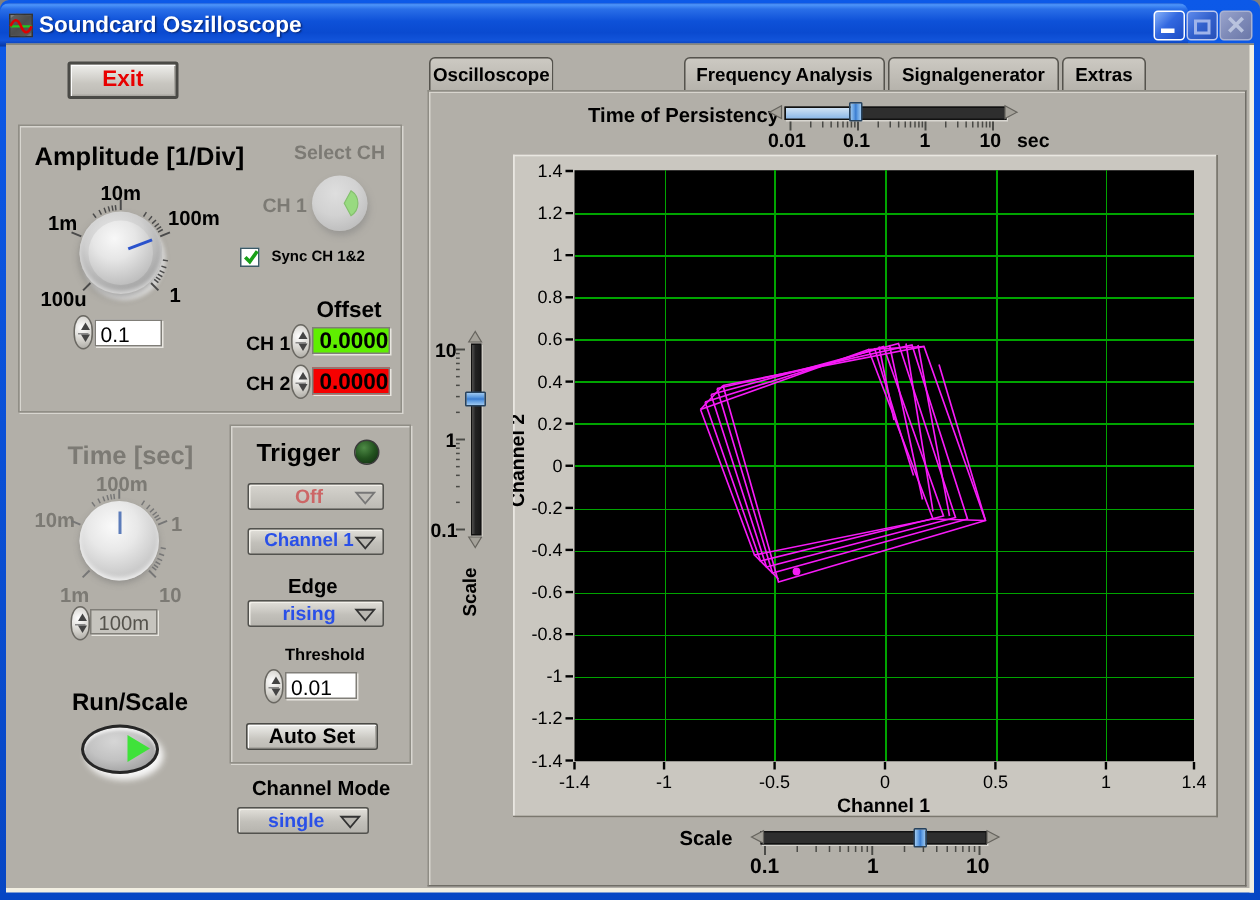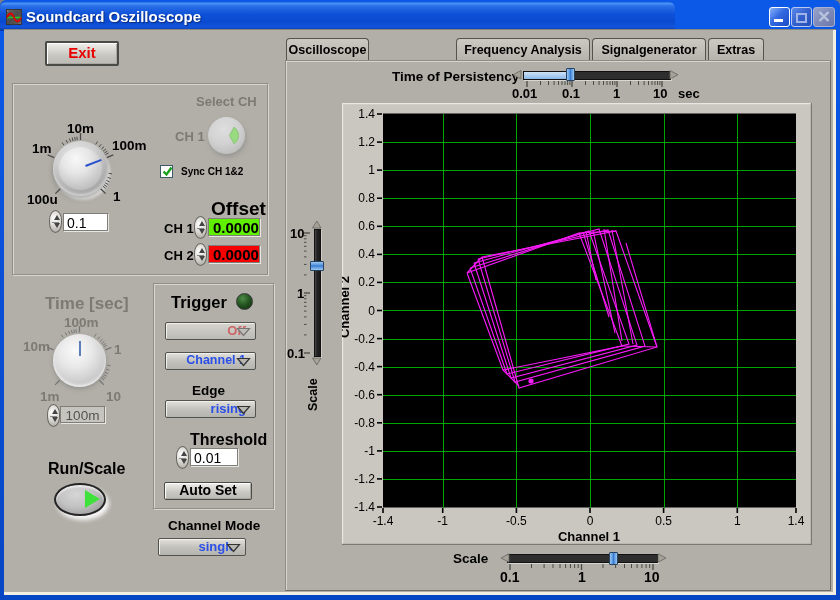--- a/index.html
+++ b/index.html
@@ -1,27 +1,27 @@
 <!DOCTYPE html>
 <html><head><meta charset="utf-8"><style>
 *{margin:0;padding:0;box-sizing:border-box}
 body{width:840px;height:600px;overflow:hidden;font-family:"Liberation Sans",sans-serif;background:#7f7f7f}
 #win{position:absolute;left:0;top:0;width:840px;height:600px;background:linear-gradient(#0c59e8,#0646c4);border-radius:6px 6px 0 0}
-#title{position:absolute;left:0;top:2px;width:675px;height:29px;border-radius:6px 6px 0 0;
+#title{position:absolute;left:0;top:2px;width:792px;height:29px;border-radius:6px 6px 0 0;
  background:linear-gradient(180deg,#2361d8 0%,#4d95fa 4%,#2a6fe8 14%,#0e51d8 42%,#0a4ad0 68%,#1254da 86%,#0a3eb2 96%,#08379f 100%);}
 #title .txt{position:absolute;left:26px;top:6px;color:#fff;font-size:15px;font-weight:bold;text-shadow:1px 1px 1px #0a2a7a}
 #client{position:absolute;left:4px;top:29px;width:832px;height:564px;background:#b2afa8;border-top:1px solid #8a887c}
 .winbtn{position:absolute;top:5px;width:21px;height:20px;border-radius:3px;border:1px solid #fff;color:#fff}
 .panel{position:absolute;border:1px solid #908e86;box-shadow:inset 1px 1px 0 #d8d6d0, 1px 1px 0 #d8d6d0}
 .blab{position:absolute;font-weight:bold;color:#000;white-space:nowrap}
 .glab{position:absolute;font-weight:bold;color:#7c7a74;white-space:nowrap}
 .btn3{position:absolute;background:linear-gradient(#efefec,#c8c6c0 60%,#bcbab4);border:2px solid #4a4a46;border-radius:2px;
  box-shadow:inset 1px 1px 0 #fdfdfd, inset -1px -1px 0 #a9a7a1;text-align:center;font-weight:bold;color:#000}
 .drop{position:absolute;height:18px;background:linear-gradient(#e2e0da,#c2c0ba 55%,#b6b4ae);border:1px solid #52524e;border-radius:2px;
- box-shadow:inset 1px 1px 0 #f2f0ea;text-align:right;font-weight:bold;font-size:13px;color:#2a50e8;padding-right:9px;line-height:15px}
+ box-shadow:inset 1px 1px 0 #f2f0ea;text-align:center;font-weight:bold;font-size:13px;color:#2a50e8;padding-right:9px;line-height:15px}
 .drop svg{position:absolute;right:4px;top:4px}
 .fld{position:absolute;border:1px solid #807e78;box-shadow:1px 1px 0 #e8e6e0;font-weight:bold;color:#000}
 .spin{position:absolute;width:13px;height:23px;border-radius:7px/11px;background:radial-gradient(circle at 40% 35%,#fff,#d0cec8 60%,#a8a6a0);border:1px solid #6a6862}
 .spin:before{content:"";position:absolute;left:2px;right:2px;top:50%;height:1px;background:#888}
 .spin .u{position:absolute;left:3.5px;top:4px;width:0;height:0;border-left:3px solid transparent;border-right:3px solid transparent;border-bottom:5px solid #444}
 .spin .d{position:absolute;left:3.5px;bottom:4px;width:0;height:0;border-left:3px solid transparent;border-right:3px solid transparent;border-top:5px solid #444}
 .knob{position:absolute;border-radius:50%}
 .tab{position:absolute;border:1px solid #55534d;border-bottom:none;border-radius:4px 4px 0 0;background:linear-gradient(#ccc9c2,#b6b3ac);
  text-align:center;font-weight:bold;font-size:12.5px;color:#000;padding-top:4px}
 </style></head><body>
@@ -51,20 +51,21 @@
  <div class="winbtn" style="left:813px;width:22px;border-color:#aab2d0;background:linear-gradient(135deg,#99a4cc,#7e8ab8 50%,#6c78a8)">
   <svg width="20" height="18" viewBox="0 0 20 18">
           <path d="M5.5 4 L14.5 13 M14.5 4 L5.5 13" stroke="#b9c3de" stroke-width="2.4"></path>
         </svg></div>
 </div>
 <div id="client"></div>
 
 <div class="btn3" style="left:45px;top:41px;width:74px;height:25px;font-size:15px;line-height:20px;color:#e80000">Exit</div>
 
 <div class="panel" style="left:12px;top:83px;width:256px;height:192px"></div>
+<div class="blab" style="left:23px;top:95px;font-size:17px">Amplitude [1/Div]</div>
 <div class="blab" style="left:67px;top:121px;font-size:13.5px">10m</div>
 <div class="blab" style="left:32px;top:141px;font-size:13.5px">1m</div>
 <div class="blab" style="left:112px;top:138px;font-size:13.5px">100m</div>
 <div class="blab" style="left:27px;top:192px;font-size:13.5px">100u</div>
 <div class="blab" style="left:113px;top:189px;font-size:13.5px">1</div>
 <div class="knob" style="left:53px;top:141px;width:55px;height:55px;background:radial-gradient(circle at 42% 30%,#e8e8e8,#cfcfcf 40%,#a6a6a6 72%,#8e8e8e 100%);box-shadow:0 3px 5px rgba(90,90,90,.5), 2px 4px 3px rgba(255,255,255,.9), inset 0 -2px 3px rgba(255,255,255,.55)"></div>
 <div class="knob" style="left:59px;top:147px;width:43px;height:43px;background:radial-gradient(circle at 40% 28%,#f8f8f8,#e6e6e6 35%,#cacaca 65%,#aaa)"></div>
 <div style="position:absolute;left:85px;top:161.5px;width:16.5px;height:2.3px;background:#2a52cc;transform:rotate(-21deg)"></div>
 <div class="spin" style="left:49px;top:210px">
       <div class="u"></div>
@@ -77,21 +78,21 @@
 <div class="knob" style="left:208px;top:117px;width:37px;height:37px;background:radial-gradient(circle at 42% 32%,#dedede,#d2d2d2 45%,#c0c0c0 75%,#b4b4b4);box-shadow:1px 3px 4px rgba(130,130,130,.5)"></div>
 <svg style="position:absolute;left:208px;top:117px" width="37" height="37" viewBox="0 0 37 37">
       <path d="M21.5 18.5 L26 10.2 A9.8 9.8 0 0 1 26 26.8 Z" fill="#98da80" stroke="#84c06d" stroke-width="0.8"></path>
     </svg>
 <div style="position:absolute;left:160px;top:165px;width:13px;height:13px;background:#fff;border:1.6px solid #3c5a66"></div>
 <svg style="position:absolute;left:161px;top:165px" width="13" height="13" viewBox="0 0 13 13">
       <path d="M2.5 6.5 L5.5 9.5 L10.5 2.5" fill="none" stroke="#18a018" stroke-width="2.4"></path>
     </svg>
 <div class="blab" style="left:181px;top:166px;font-size:10px">Sync CH 1&amp;2</div>
 
-<div class="blab" style="left:211px;top:198px;font-size:19px">Offset</div>
+<div class="blab" style="left:211px;top:198px;font-size:15px">Offset</div>
 <div class="blab" style="left:164px;top:221px;font-size:13px">CH 1</div>
 <div class="spin" style="left:194px;top:216px">
       <div class="u"></div>
       <div class="d"></div>
     </div>
 <div class="fld" style="left:208px;top:218px;width:52px;height:18px;background:#5fef00;font-size:15px;padding:0 0 0 4px">0.0000</div>
 <div class="blab" style="left:164px;top:248px;font-size:13px">CH 2</div>
 <div class="spin" style="left:194px;top:243px">
       <div class="u"></div>
       <div class="d"></div>
@@ -122,21 +123,21 @@
 <div class="drop" style="left:165px;top:322px;width:91px;color:#c66;background:linear-gradient(#d6d4ce,#bcbab4)">Off<svg width="15" height="10" viewBox="0 0 15 10">
         <path d="M1.5 1.5 H13.5 L7.5 8.5 Z" fill="#c0beb8" stroke="#777" stroke-width="1.2"></path>
       </svg></div>
 <div class="drop" style="left:165px;top:352px;width:91px;font-size:12.5px">Channel 1<svg width="15" height="10" viewBox="0 0 15 10">
         <path d="M1.5 1.5 H13.5 L7.5 8.5 Z" fill="#b8b6b0" stroke="#333" stroke-width="1.2"></path>
       </svg></div>
 <div class="blab" style="left:192px;top:383px;font-size:13.5px">Edge</div>
 <div class="drop" style="left:165px;top:400px;width:91px">rising<svg width="15" height="10" viewBox="0 0 15 10">
         <path d="M1.5 1.5 H13.5 L7.5 8.5 Z" fill="#b8b6b0" stroke="#333" stroke-width="1.2"></path>
       </svg></div>
-<div class="blab" style="left:190px;top:431px;font-size:16px">Threshold</div>
+<div class="blab" style="left:190px;top:431px;font-size:11px">Threshold</div>
 <div class="spin" style="left:176px;top:446px">
       <div class="u"></div>
       <div class="d"></div>
     </div>
 <div class="fld" style="left:190px;top:448px;width:48px;height:18px;background:#fff;font-size:14px;font-weight:normal;padding:1px 0 0 3px">0.01</div>
 <div class="btn3" style="left:164px;top:482px;width:88px;height:18px;font-size:14px;line-height:14px;border-width:1.5px">Auto Set</div>
 
 <div class="blab" style="left:168px;top:518px;font-size:13.5px">Channel Mode</div>
 <div class="drop" style="left:158px;top:538px;width:88px">single<svg width="15" height="10" viewBox="0 0 15 10">
         <path d="M1.5 1.5 H13.5 L7.5 8.5 Z" fill="#b8b6b0" stroke="#333" stroke-width="1.2"></path>

